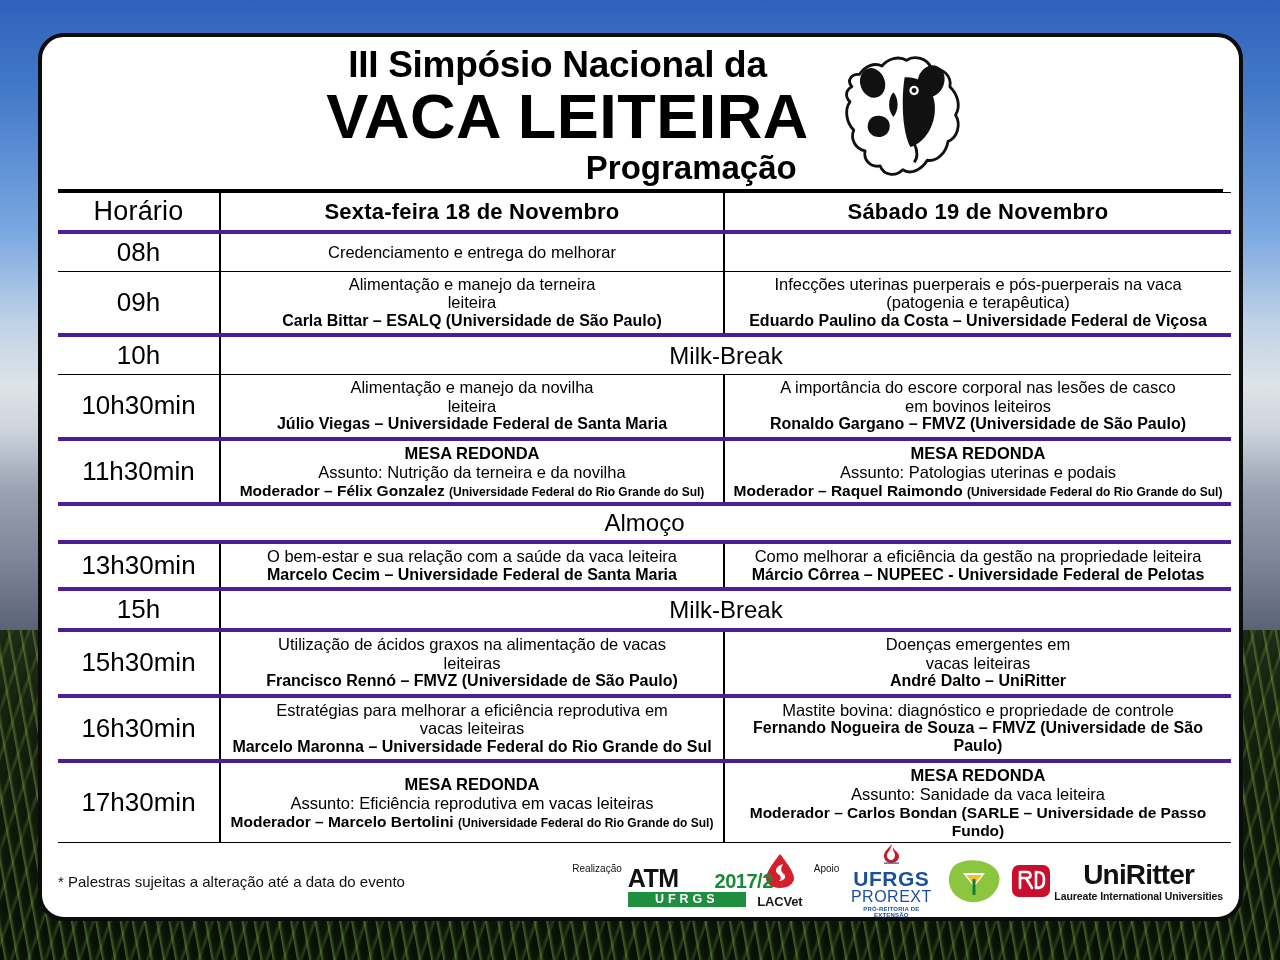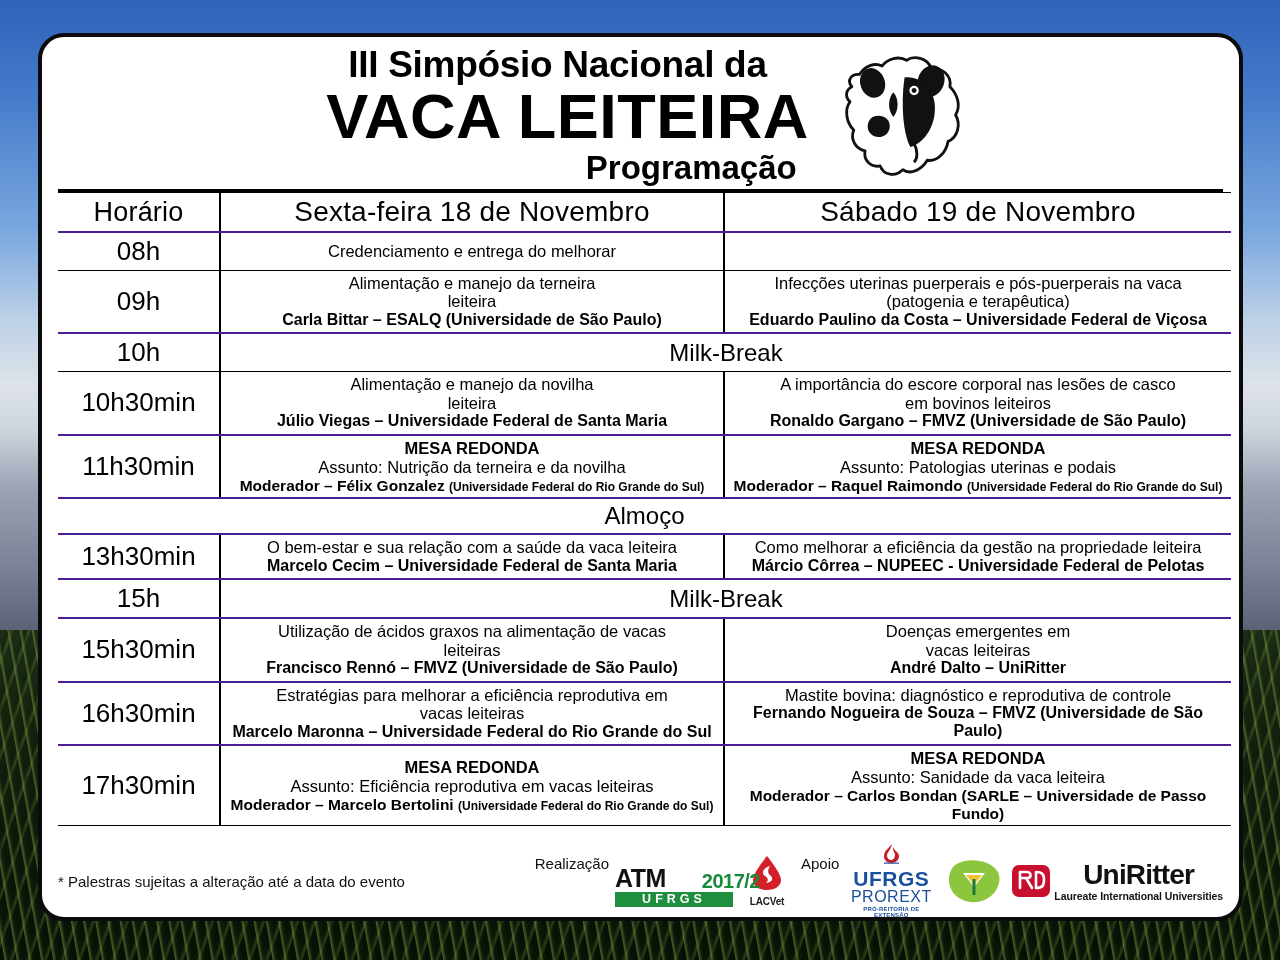--- a/index.html
+++ b/index.html
@@ -148,28 +148,28 @@
   table.sched td, table.sched th {
     border: 1px solid #000;
     border-left: none;
     border-right: none;
     padding: 3px 5px;
     vertical-align: middle;
     text-align: center;
     color: #000;
   }
   table.sched td.cdiv, table.sched th.cdiv { border-left: 2px solid #000; }
-  table.sched tr.thick > * { border-bottom: 2px solid #4c1d95; }
+  table.sched tr.thick > * { border-bottom: 4px solid #4c1d95; }
 
   col.c-time { width: 162px; }
   col.c-fri  { width: 504px; }
   col.c-sat  { width: 507px; }
 
   .hdr-time { font-size: 27px; font-weight: normal; letter-spacing: 0.2px; }
-  .hdr-day  { font-size: 28px; font-weight: normal; letter-spacing: 0.2px; margin-top: 40px; }
+  .hdr-day  { font-size: 22px; font-weight: bold; letter-spacing: 0.2px; margin-top: 40px; }
   .time-cell { font-size: 26px; font-weight: normal; white-space: nowrap; }
   .break-cell { font-size: 24px; font-weight: normal; }
 
   .cell-title { font-size: 16.5px; line-height: 1.12; }
   .cell-speaker { font-size: 16px; font-weight: bold; line-height: 1.15; }
   .cell-mesa { font-size: 16.5px; font-weight: bold; line-height: 1.15; }
   .cell-sub { font-size: 16.5px; line-height: 1.15; }
   .cell-mod { font-size: 15.5px; font-weight: bold; line-height: 1.15; }
   .aff-small { font-size: 12px; font-weight: bold; }
 
@@ -181,41 +181,41 @@
     left: 0; right: 0; bottom: 0;
     height: 68px;
     display: flex;
     align-items: center;
     padding: 0 16px 4px 16px;
     gap: 6px;
   }
   .disclaimer { font-size: 15px; color: #111; flex: 0 0 auto; }
   .sp { flex: 1 1 auto; }
   .lbl-realiza, .lbl-apoio {
-    font-size: 15px; color: #111; align-self: flex-start; margin-top: 6px;
+    font-size: 10px; color: #111; align-self: flex-start; margin-top: 14px;
     flex: 0 0 auto;
   }
 
   .logo { flex: 0 0 auto; display: block; }
 
   
   .atm-logo { width: 118px; height: 48px; position: relative; }
   .atm-row { display: flex; align-items: flex-end; gap: 18px; height: 34px; }
   .atm-txt { font-size: 25px; font-weight: bold; color: #111; line-height: 0.95; letter-spacing: -0.5px;}
   .atm-v { width: 30px; height: 42px; margin-bottom: -4px; }
   .atm-year { font-size: 20px; font-weight: bold; color: #178a3a; line-height: 1; letter-spacing: -0.5px; margin-top: 20px; }
   .atm-bar {
     background: #1d8f3f; color: #fff; font-size: 12.5px; font-weight: bold;
     letter-spacing: 4px; text-align: center; width: 118px; height: 15px; line-height: 15px;
     margin-top: 1px;
   }
 
   
   .lacvet { width: 56px; text-align: center; }
-  .lacvet-txt { font-size: 10px; font-weight: bold; color: #1a1a1a; letter-spacing: -0.2px; margin-top: 1px;}
+  .lacvet-txt { font-size: 13px; font-weight: bold; color: #1a1a1a; letter-spacing: -0.2px; margin-top: 1px;}
 
   
   .rumin { width: 156px; }
   .rumin-word { font-size: 25px; font-weight: bold; line-height: 1; letter-spacing: -1px; }
   .rumin-word .k { color: #111; }
   .rumin-word .r { color: #cc2222; }
   .rumin-tag { font-size: 8px; font-weight: bold; color: #7a2020; letter-spacing: 0.2px; margin-top: 1px;}
 
   
   .ufrgs { width: 92px; text-align: center; }
@@ -368,21 +368,21 @@
           </td>
         </tr>
 
         <tr class="thick">
           <td class="time-cell">16h30min</td>
           <td class="cdiv">
             <div class="cell-title">Estratégias para melhorar a eficiência reprodutiva em<br>vacas leiteiras</div>
             <div class="cell-speaker">Marcelo Maronna – Universidade Federal do Rio Grande do Sul</div>
           </td>
           <td class="cdiv">
-            <div class="cell-title">Mastite bovina: diagnóstico e reprodutiva de controle</div>
+            <div class="cell-title">Mastite bovina: diagnóstico e propriedade de controle</div>
             <div class="cell-speaker">Fernando Nogueira de Souza – FMVZ (Universidade de São Paulo)</div>
           </td>
         </tr>
 
         <tr>
           <td class="time-cell">17h30min</td>
           <td class="cdiv">
             <div class="cell-mesa">MESA REDONDA</div>
             <div class="cell-sub">Assunto: Eficiência reprodutiva em vacas leiteiras</div>
             <div class="cell-mod">

